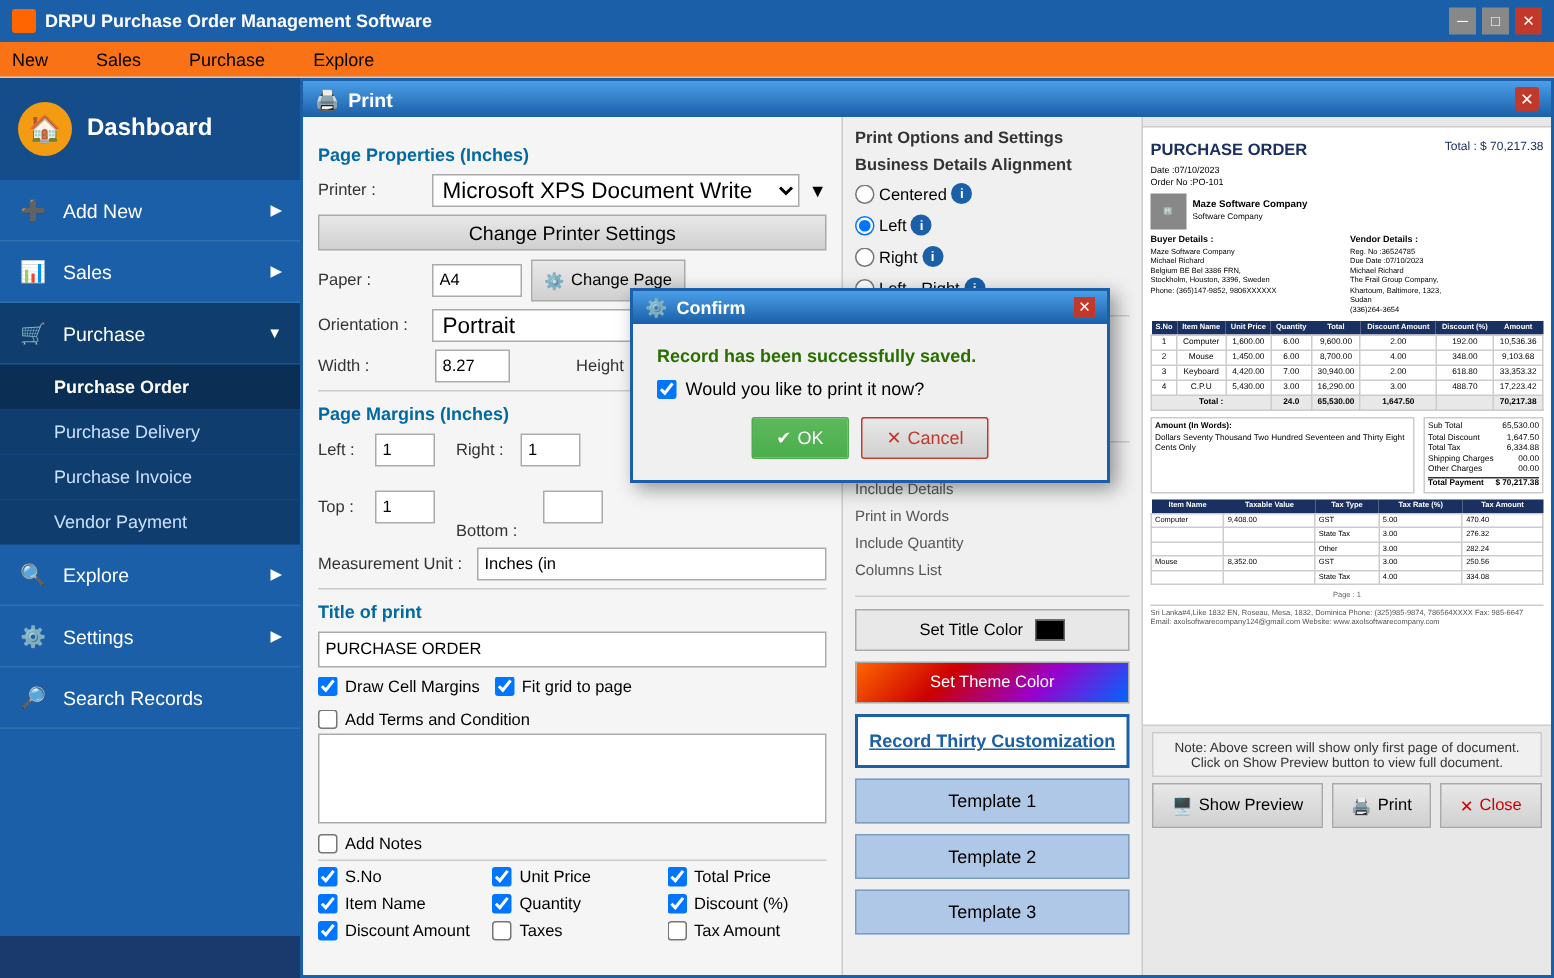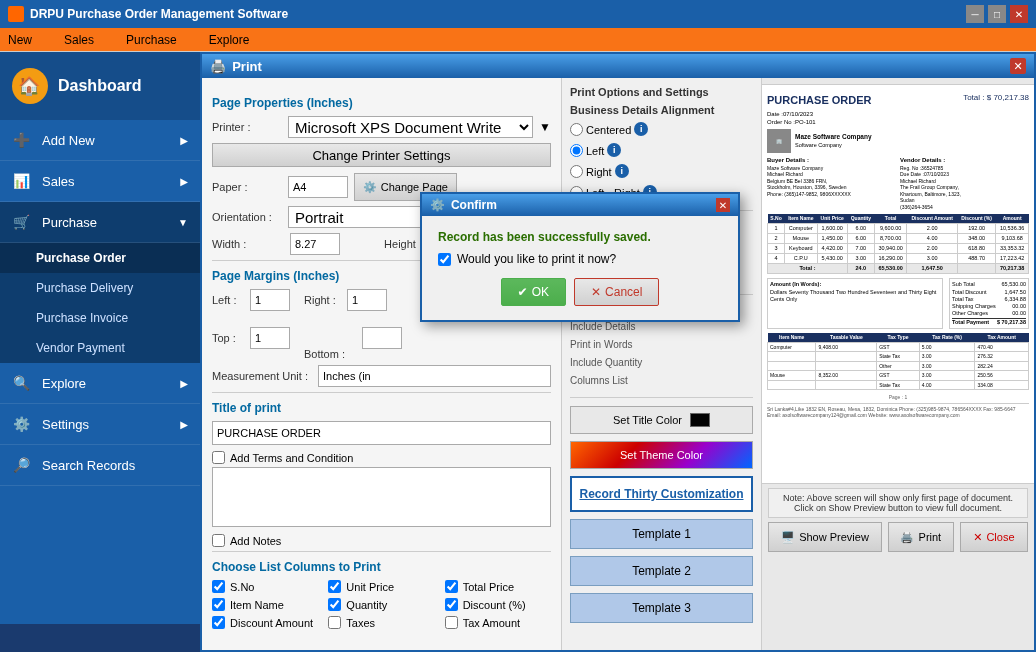--- a/index.html
+++ b/index.html
@@ -731,36 +731,45 @@
           <div class="form-row">
             <span class="form-label" style="min-width:100px;">Measurement Unit :</span>
             <input class="form-input" type="text" value="Inches (in" style="">
           </div>
 
           <div class="separator"></div>
 
           <div class="section-title">Title of print</div>
           <input class="title-input" type="text" value="PURCHASE ORDER" style="">
 
+          <div class="draw-options">
+            <label class="checkbox-row">
+              <input type="checkbox" checked="" style="">
+              <span>Draw Cell Margins</span>
+            </label>
+            <label class="checkbox-row">
+              <input type="checkbox" checked="" style="">
+              <span>Fit grid to page</span>
+            </label>
+          </div>
 
           <label class="checkbox-row">
             <input type="checkbox" style="">
             <span>Add Terms and Condition</span>
           </label>
 
           <textarea class="terms-textarea" style=""></textarea>
 
           <label class="checkbox-row" style="margin-top:4px;">
             <input type="checkbox" style="">
             <span>Add Notes</span>
           </label>
 
           <div class="separator"></div>
 
-          <div class="section-title">Choose List Columns to Print</div>
 
           <div class="cols-grid">
             <label class="checkbox-row">
                 <input type="checkbox" checked="" style="">
                 <span>S.No</span>
               </label>
             <label class="checkbox-row">
                 <input type="checkbox" checked="" style="">
                 <span>Unit Price</span>
               </label>

